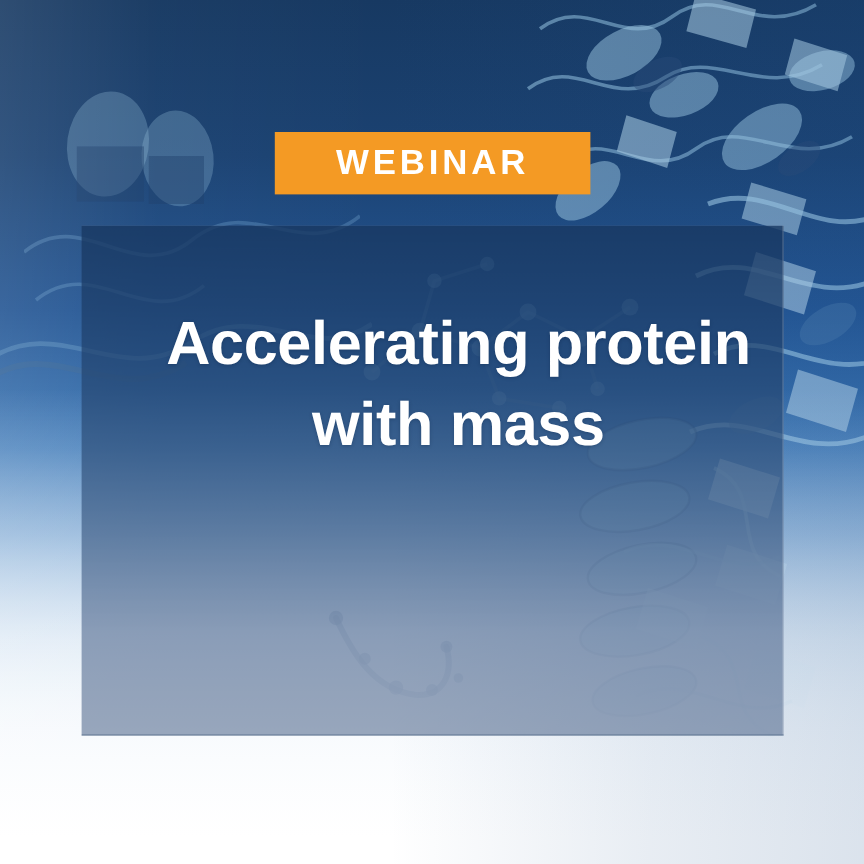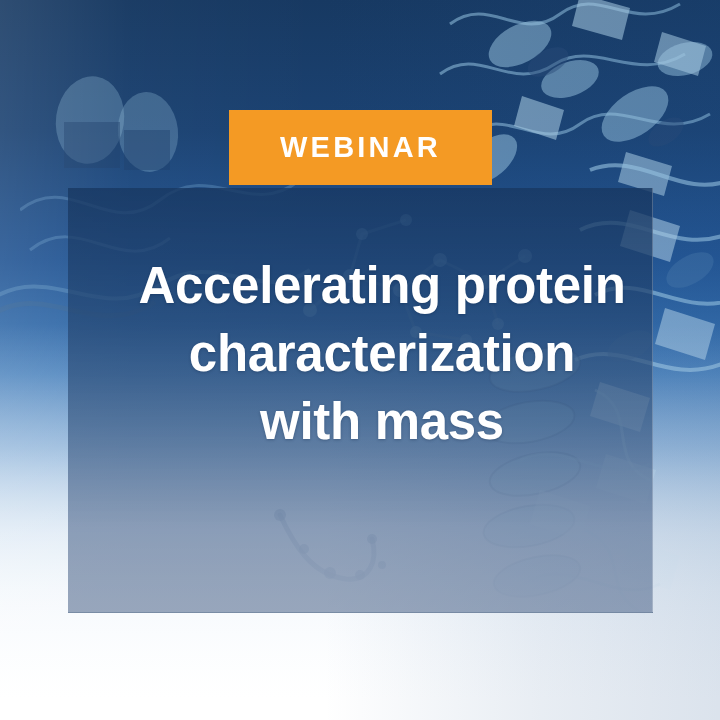--- a/index.html
+++ b/index.html
@@ -83,21 +83,21 @@
     border-right: 1px solid rgba(255,255,255,0.22);
     border-bottom: 1px solid rgba(255,255,255,0.28);
   }
 
   
   .badge {
     position: absolute;
     left: 229px;
     top: 110px;
     width: 263px;
-    height: 75px;
+    height: 52px;
     background: #f49a24;
     display: flex;
     align-items: center;
     justify-content: center;
   }
   .badge-label {
     color: #ffffff;
     font-size: 29px;
     font-weight: bold;
     letter-spacing: 3.2px;
@@ -265,17 +265,16 @@
   <div class="bg-hshade"></div>
 
   <div class="panel"></div>
 
   <div class="badge">
     <span class="badge-label">WEBINAR</span>
   </div>
 
   <div class="headline">
     <span class="ln">Accelerating protein</span>
-    <span class="ln">characterization</span>
     <span class="ln">with mass</span>
   </div>
 
 </div>
 
 </body></html>

